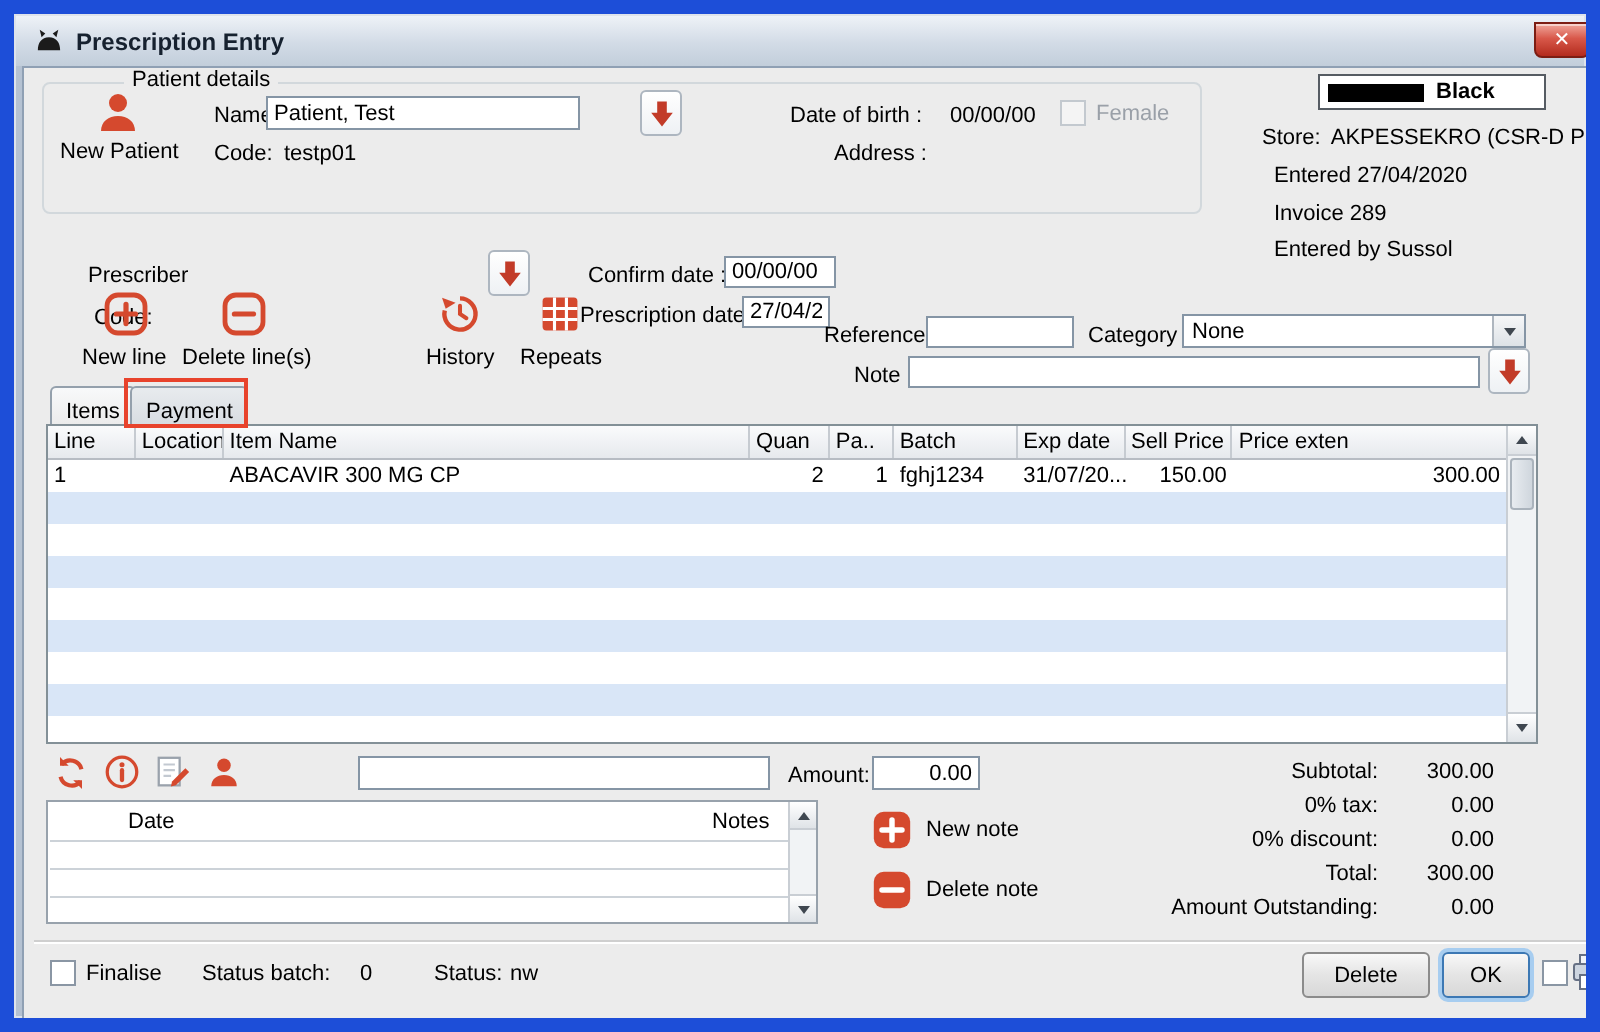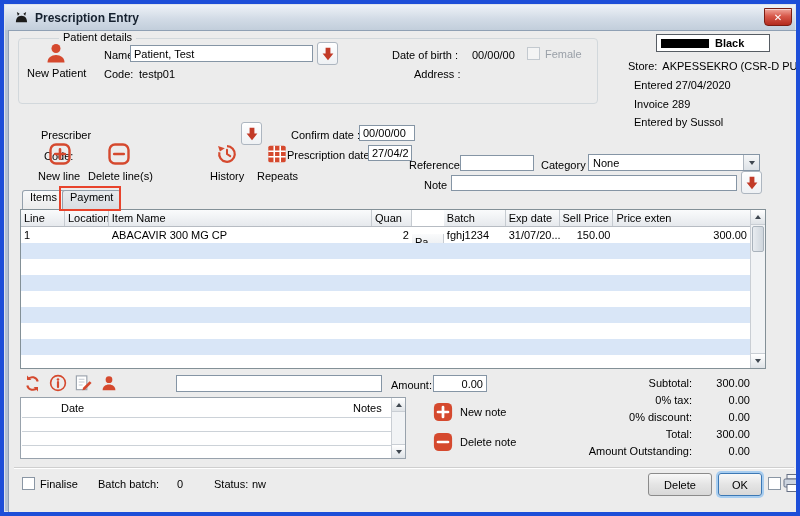--- a/index.html
+++ b/index.html
@@ -1,49 +1,49 @@
 <!DOCTYPE html>
 <html style="--accent: #d5492e; --arrow: #c23b28; --annotation: #e8432c; --stripe: #d9e6f7;"><head>
 <meta charset="utf-8">
 <style>
   *{margin:0;padding:0;box-sizing:border-box;}
   html,body{background:#8f9dae;}
   body{font-family:"Liberation Sans",sans-serif;font-size:11px;color:#000;}
-  .screen{position:relative;width:800px;height:516px;overflow:hidden;background:#b5c2d2;border:4px solid #1d4ed8;box-shadow:inset 0 0 0 1px rgba(255,255,255,.55);}
+  .screen{position:relative;width:800px;height:516px;overflow:hidden;background:#b5c2d2;border:7px solid #1d4ed8;box-shadow:inset 0 0 0 1px rgba(255,255,255,.55);}
   .titlebar{position:absolute;left:1px;top:1px;right:1px;height:25px;background:linear-gradient(#eef2f7,#d2dbe6 55%,#c2cedb);display:flex;align-items:center;gap:6px;padding-left:9px;}
   .title{font-size:12px;font-weight:bold;color:#16212f;}
   .close-btn{position:absolute;left:760px;top:4px;width:28px;height:18px;background:linear-gradient(#f0a79c,#d8584a 45%,#b32b1e);border:1px solid #7c1d13;border-radius:0 0 4px 4px;color:#fff;display:flex;align-items:center;justify-content:center;font:bold 10px "DejaVu Sans",sans-serif;cursor:pointer;box-shadow:inset 0 1px 0 rgba(255,255,255,.5);}
   .client{position:absolute;left:4px;top:26px;width:792px;height:486px;background:#ececec;border:1px solid #8fa0b4;}
   .lbl{position:absolute;white-space:nowrap;}
   .gray{color:#9aa0a8;}
   .groupbox{position:absolute;border:1px solid #d2d8dc;border-radius:4px;}
   .legend{background:#ececec;padding:0 4px;margin-left:33px;}
   .tb{position:absolute;border:1px solid #8595a5;background:#fff;font:11px "Liberation Sans",sans-serif;padding:0 3px;height:17px;}
   .tb.right{text-align:right;}
   .arrow-btn{position:absolute;width:21px;height:23px;background:linear-gradient(#ffffff,#eef1f4);border:1px solid #adb6c0;border-radius:3px;display:flex;align-items:center;justify-content:center;color:var(--arrow,#c23b28);cursor:pointer;}
   .icon-btn{position:absolute;display:flex;align-items:center;justify-content:center;color:var(--accent,#d5492e);cursor:pointer;background:none;border:none;}
   .cb{position:absolute;width:13px;height:13px;border:1px solid #8a96a4;background:#fff;}
   .cb.disabled{border-color:#c3c9cf;background:#f4f4f4;}
   .combo{position:absolute;height:17px;border:1px solid #8595a5;background:#fff;display:flex;align-items:center;cursor:pointer;}
   .combo .txt{flex:1;padding:0 4px;overflow:hidden;white-space:nowrap;}
   .combo .dd{width:16px;align-self:stretch;background:linear-gradient(#f6f7f8,#dde2e7);border-left:1px solid #aeb6bf;display:flex;align-items:center;justify-content:center;}
   .tri-down{width:0;height:0;border-left:3.5px solid transparent;border-right:3.5px solid transparent;border-top:4px solid #3f4750;}
   .tri-up{width:0;height:0;border-left:3.5px solid transparent;border-right:3.5px solid transparent;border-bottom:4px solid #3f4750;}
-  .tab{position:absolute;top:186px;height:19px;display:flex;align-items:flex-start;padding:0 7px;border:1px solid #94a0ac;border-bottom:none;border-radius:3px 3px 0 0;cursor:pointer;}
+  .tab{position:absolute;top:186px;height:19px;display:flex;align-items:flex-end;padding:0 7px;border:1px solid #94a0ac;border-bottom:none;border-radius:3px 3px 0 0;cursor:pointer;}
   .tab.active{background:linear-gradient(#f8f9fa,#ececec);}
   .tab.inactive{background:linear-gradient(#e8ebee,#d8dde2);}
   .annotation{position:absolute;border:2px solid var(--annotation,#e8432c);z-index:6;}
   .table{position:absolute;left:16px;top:205px;width:746px;height:160px;border:1px solid #839097;background:#fff;}
   .thead{position:absolute;left:0;top:0;width:729px;height:17px;display:flex;border-bottom:1px solid #b7bcc3;}
   .th{height:16px;line-height:16px;background:linear-gradient(#fafbfc,#e6e9ed);border-right:1px solid #c6cbd1;overflow:hidden;white-space:nowrap;padding:0 3px;cursor:pointer;}
   .rows{position:absolute;left:0;top:17px;width:729px;bottom:0;overflow:hidden;}
   .row{height:16px;display:flex;}
   .row:nth-child(even){background:var(--stripe,#d9e6f7);}
   .td{line-height:16px;overflow:hidden;white-space:nowrap;padding:0 3px;}
-  .c0{width:44px;} .c1{width:44px;} .c2{width:264px;} .c3{width:40px;} .c4{width:32px;margin-top:24px;}
+  .c0{width:44px;} .c1{width:44px;} .c2{width:264px;} .c3{width:40px;} .c4{width:32px;}
   .c5{width:62px;} .c6{width:54px;} .c7{width:54px;} .c8{width:137px;}
   .center{text-align:left;} .rightal{text-align:right;}
   .vscroll{position:absolute;right:0;top:0;bottom:0;width:15px;background:#f1f3f5;border-left:1px solid #c9ced4;display:flex;flex-direction:column;}
   .sb-btn{height:15px;background:linear-gradient(#ffffff,#dfe3e7);border-bottom:1px solid #c9ced4;display:flex;align-items:center;justify-content:center;cursor:pointer;}
   .sb-btn.bottom{margin-top:auto;border-top:1px solid #c9ced4;border-bottom:none;}
   .sb-thumb{height:26px;margin:1px;background:linear-gradient(90deg,#e8ecf0,#cfd6dd);border:1px solid #aab3bc;border-radius:2px;cursor:grab;}
   .notes{position:absolute;left:16px;top:393px;width:386px;height:62px;border:1px solid #98a2ac;background:#fff;}
   .nline{position:absolute;left:1px;right:14px;height:1px;background:#ccd2d8;}
   .total-line{position:absolute;right:46px;text-align:right;white-space:nowrap;}
   .tvalue{display:inline-block;width:58px;text-align:right;}
@@ -79,21 +79,21 @@
     <span>
       <svg viewBox="0 0 24 24" width="24" height="24">
           <circle cx="12" cy="7.5" r="4.5" fill="currentColor"></circle>
           <path d="M3.5 21.5c0-4.7 3.8-7.5 8.5-7.5s8.5 2.8 8.5 7.5z" fill="currentColor"></path>
         </svg>
     </span>
   </div>
   <span class="lbl" style="left:23px;top:63px;">New Patient</span>
 
   <span class="lbl" style="left:100px;top:45px;">Name</span>
-  <input class="tb" style="left: 126px; top: 41px; width: 183px;" value="Patient, Test">
+  <input class="tb" style="left: 126px; top: 41px; width: 157px;" value="Patient, Test">
   <div class="arrow-btn" style="left:313px;top:38px;">
     <span>
       <svg viewBox="0 0 12 14" width="12" height="14">
           <path d="M3.6 0.8h4.8v5.6h3L6 13.2 0.6 6.4h3z" fill="currentColor"></path>
         </svg>
     </span>
   </div>
 
   <span class="lbl" style="left:100px;top:64px;">Code:</span>
   <span class="lbl" style="left:135px;top:64px;">testp01</span>
@@ -333,21 +333,21 @@
           <rect x="1" y="1" width="20" height="20" rx="5.5" fill="currentColor"></rect>
           <path d="M5.5 11h11" stroke="#fff" stroke-width="3" stroke-linecap="round"></path>
         </svg>
     </span>
   </div>
   <span class="lbl" style="left:456px;top:432px;">Delete note</span>
 
   <div class="sep"></div>
   <div class="cb" style="left:18px;top:473px;"></div>
   <span class="lbl" style="left:36px;top:474px;">Finalise</span>
-  <span class="lbl" style="left:94px;top:474px;">Batch batch:</span>
+  <span class="lbl" style="left:94px;top:474px;">Status batch:</span>
   <span class="lbl" style="left:173px;top:474px;">0</span>
   <span class="lbl" style="left:210px;top:474px;">Status:</span>
   <span class="lbl" style="left:248px;top:474px;">nw</span>
 
   <div class="btn" style="left:644px;top:469px;width:64px;">Delete</div>
   <div class="btn default" style="left:714px;top:469px;width:44px;">OK</div>
   <div class="cb" style="left:764px;top:473px;"></div>
   <div class="icon-btn" style="left:778px;top:469px;width:20px;height:20px;">
     <span>
       <svg viewBox="0 0 20 20" width="20" height="20">

